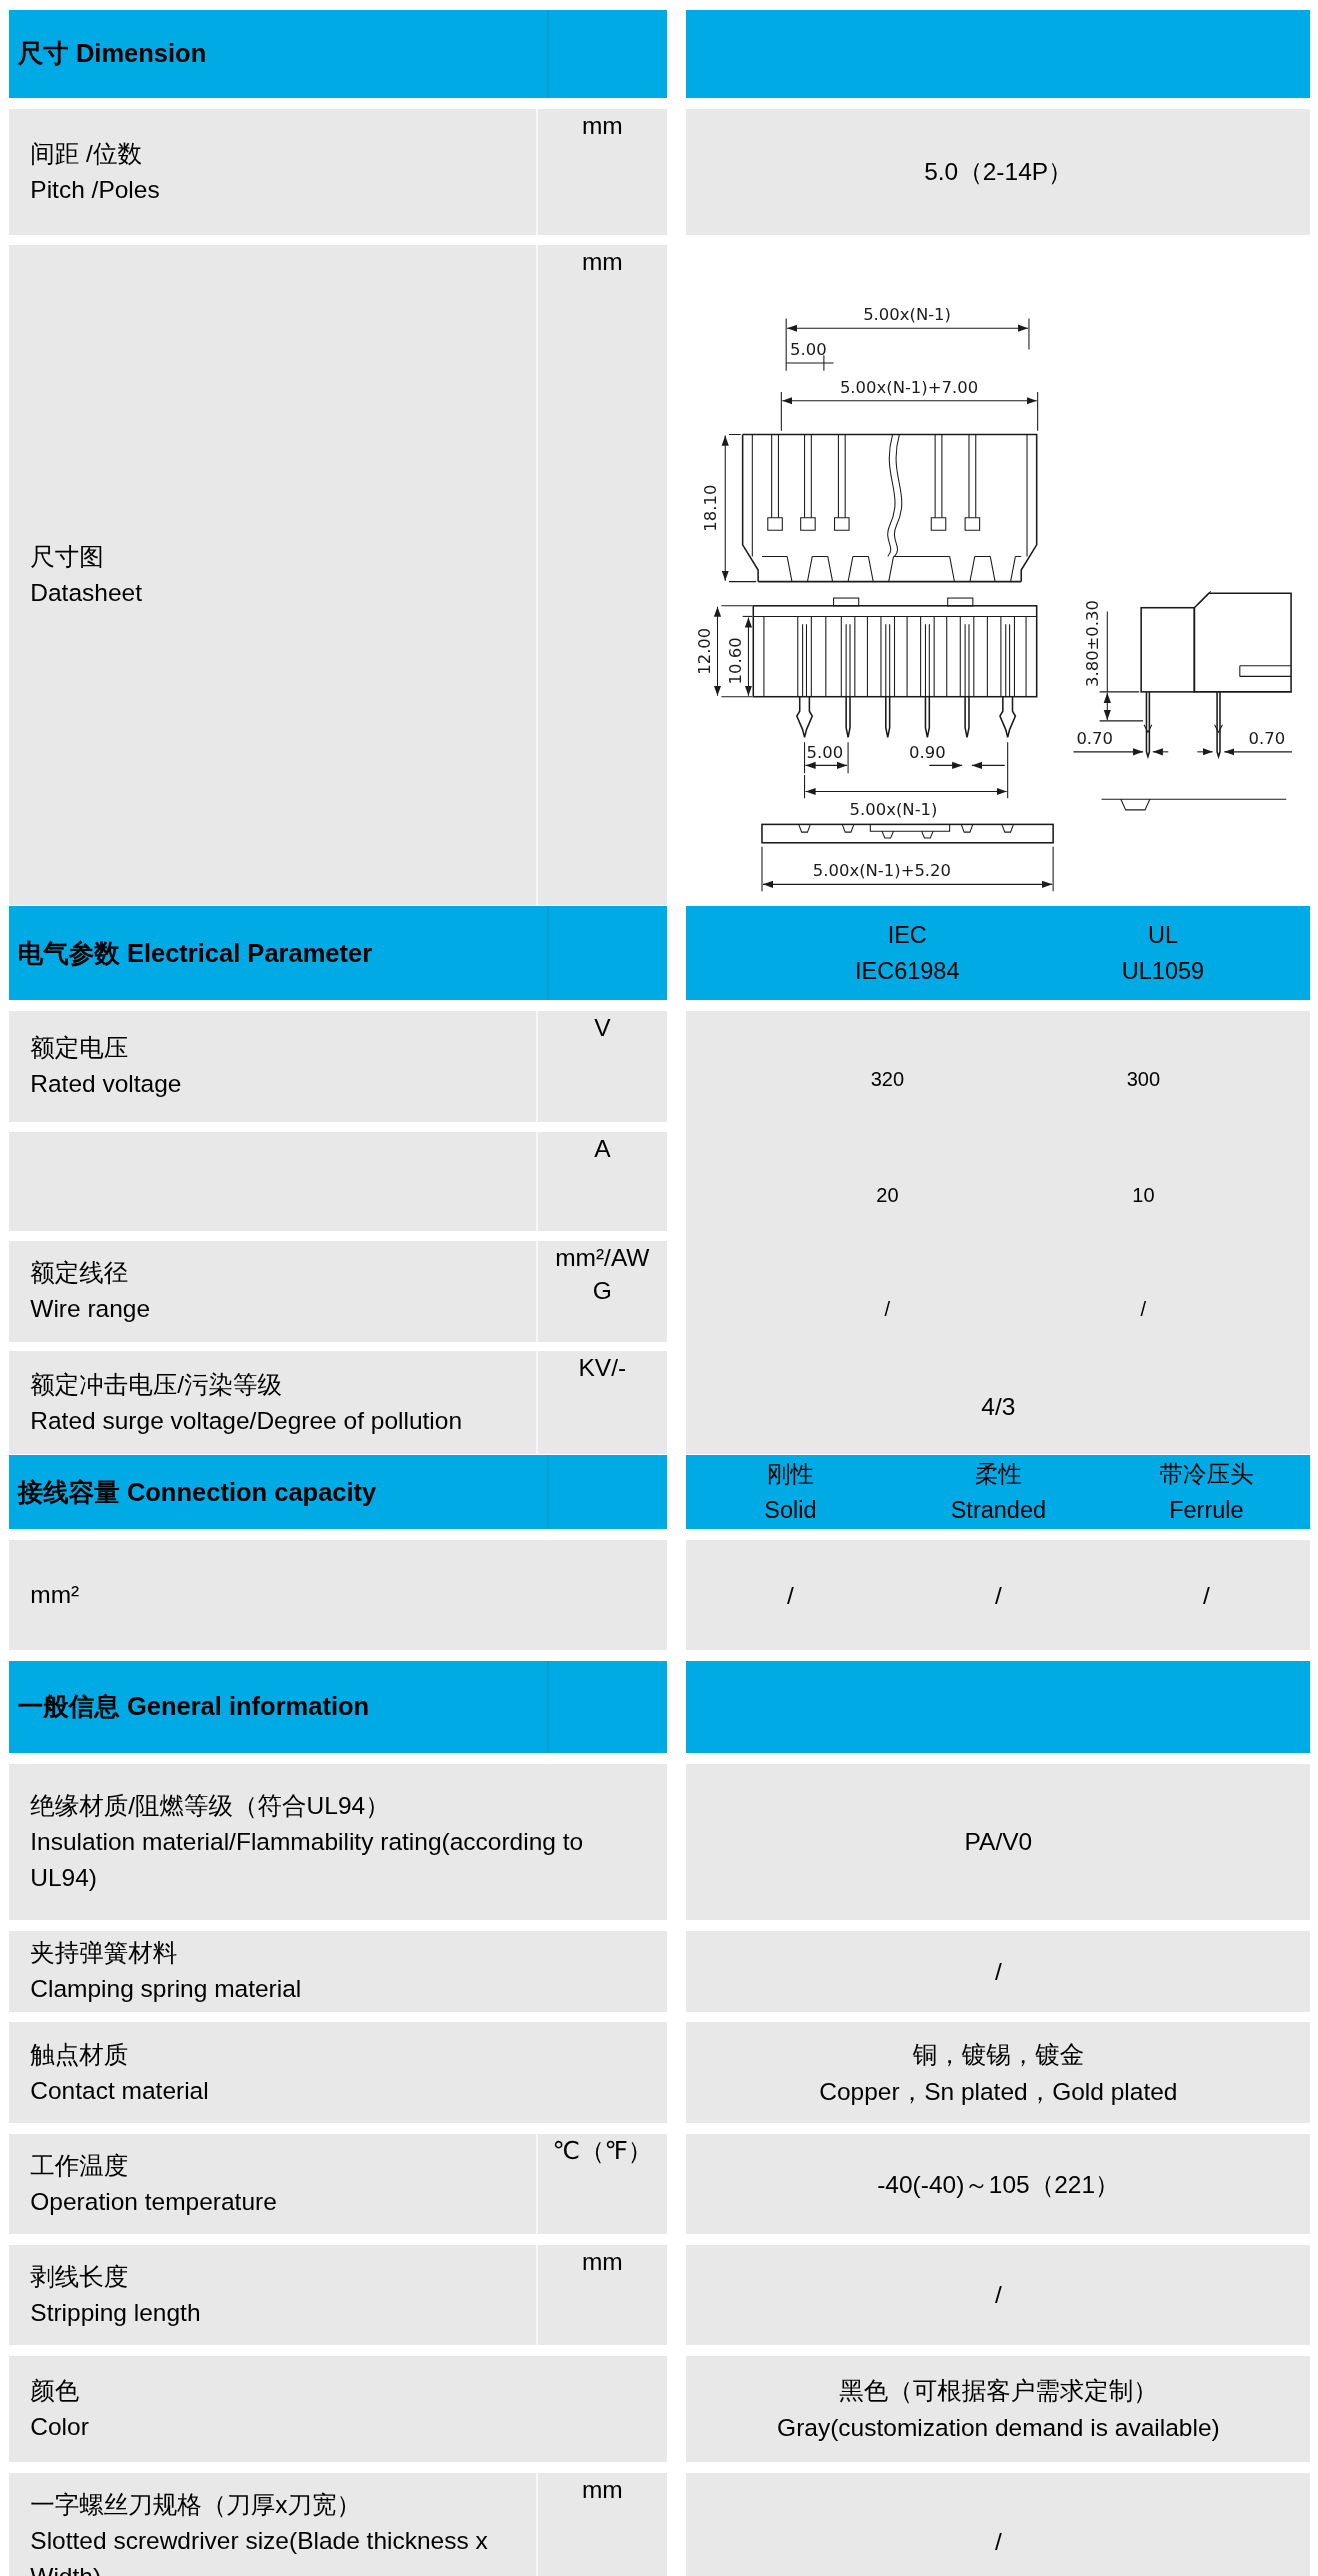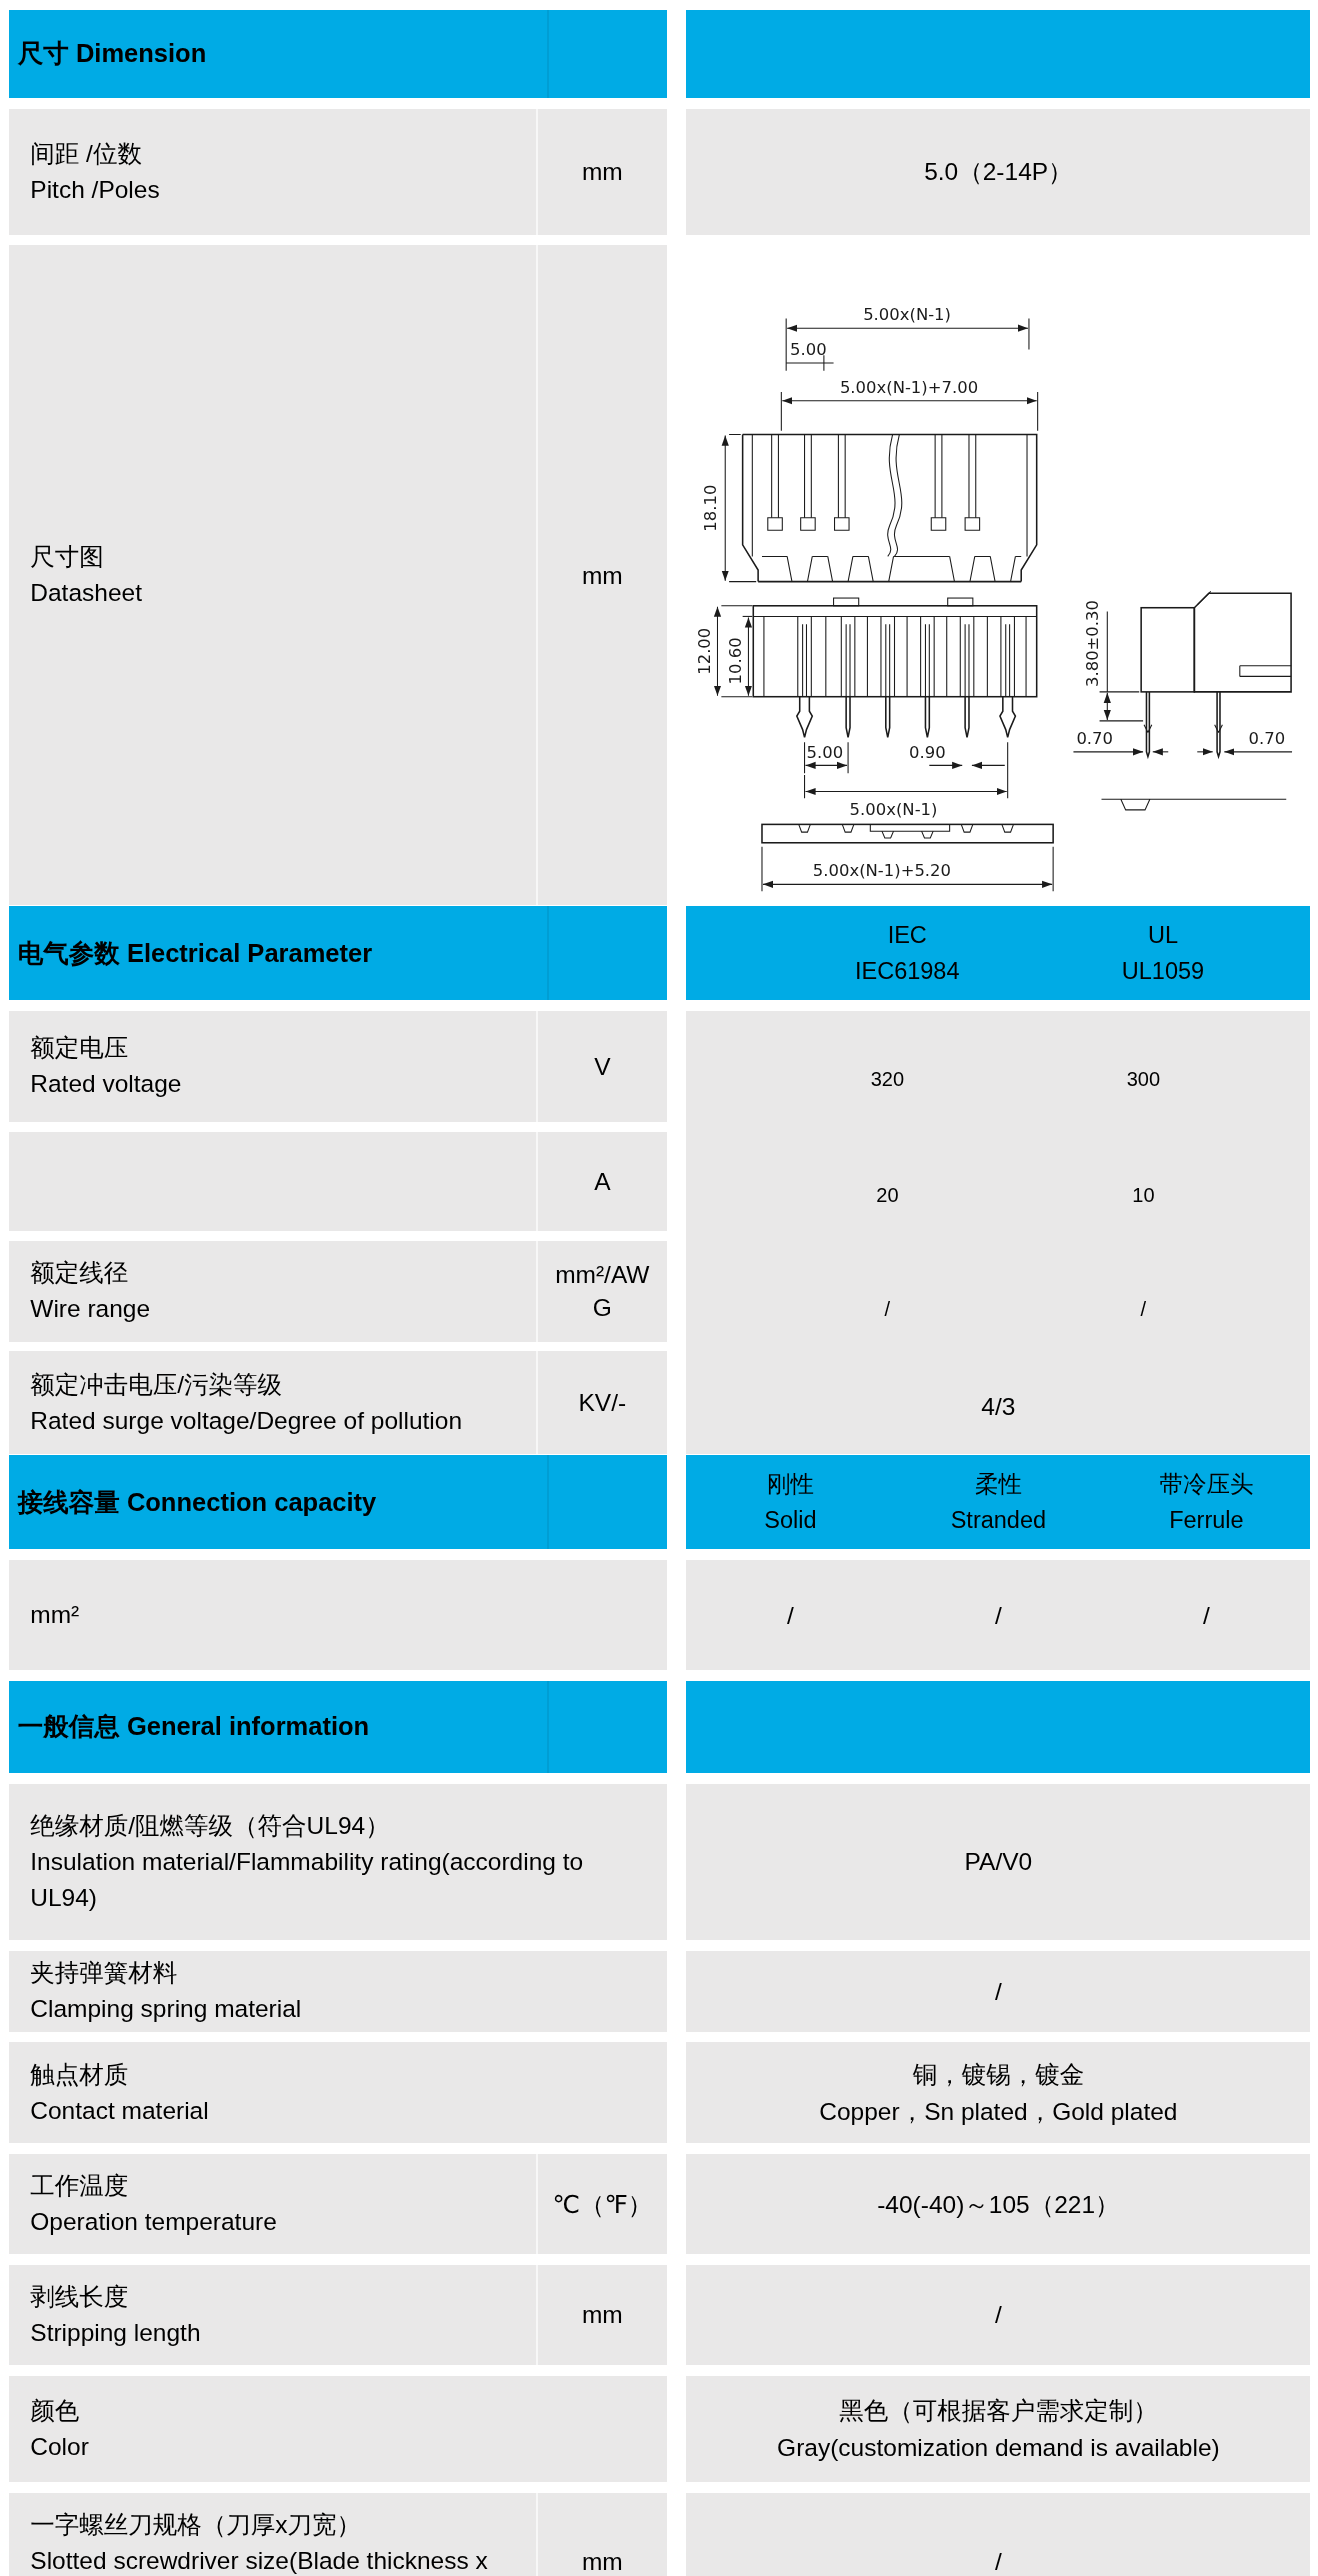--- a/index.html
+++ b/index.html
@@ -8,21 +8,21 @@
     background:#fff;color:#000;
     font-family:"Liberation Sans","DejaVu Sans",sans-serif;
   }
   .tbl{position:absolute;left:8.8px;top:9.8px;width:1301px;}
   .row{display:grid;grid-template-columns:658px 624px;column-gap:19.6px;margin-bottom:10.8px;}
   .cellL{background:var(--row);position:relative;display:flex;align-items:center;}
   .cellL.hd,.cellR.hd{background:var(--accent);}
   .lbl{flex:1;padding-left:21.5px;padding-right:147px;font-size:24.5px;line-height:36px;}
   .lbl.wide{padding-right:29px;}
   .hlbl{padding-left:9px;font-size:25.5px;font-weight:bold;}
-  .unit{position:absolute;right:0;top:0;bottom:0;width:129px;display:flex;align-items:center;justify-content:center;font-size:24.5px;text-align:center;}
+  .unit{position:absolute;right:0;top:0;bottom:0;width:129px;display:flex;align-items:flex-start;justify-content:center;font-size:24.5px;text-align:center;}
   .unit.div{border-left:2px solid rgba(255,255,255,0.65);}
   .hd .vdiv{position:absolute;left:538px;top:0;bottom:0;width:2px;background:rgba(0,0,0,0.07);}
   .unit .u{display:inline-block;max-width:110px;overflow-wrap:anywhere;line-height:33px;}
   .cellR{background:var(--row);display:flex;flex-direction:column;justify-content:center;align-items:center;text-align:center;font-size:24.5px;line-height:37px;}
   .cellR.white{background:#fff;padding:0;display:block;}
   .sub{text-align:center;font-size:23.5px;line-height:36px;}
   .hr2{display:grid;grid-template-columns:1fr 1fr;align-items:center;padding:0 19.6px 0 93px;}
   .hr3{display:grid;grid-template-columns:1fr 1fr 1fr;align-items:center;}
   .elec{display:grid;grid-template-columns:658px 624px;column-gap:19.6px;grid-template-rows:111px 99px 101px 103px;row-gap:9.8px;margin-bottom:1px;}
   .elecVal{grid-column:2;grid-row:1/5;background:var(--row);display:flex;flex-direction:column;}
@@ -254,21 +254,21 @@
         <div>10</div>
       </div>
       <div class="ev r3">
         <div>/</div>
         <div>/</div>
       </div>
       <div class="ev4">4/3</div>
     </div>
   </div>
 
-  <div class="row" style="height:94px">
+  <div class="row" style="height:74px">
     <div class="cellL hd">
       <div class="vdiv"></div>
       <div class="hlbl">接线容量 Connection capacity</div>
     </div>
     <div class="cellR hd hr3">
       <div class="sub">
         <div>刚性</div>
         <div>Solid</div>
       </div>
       <div class="sub">

